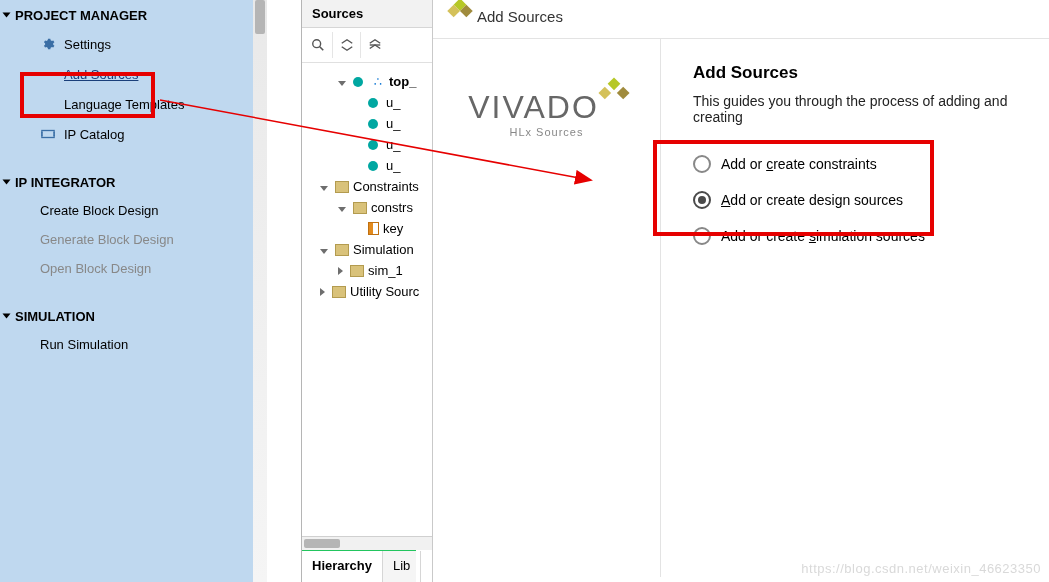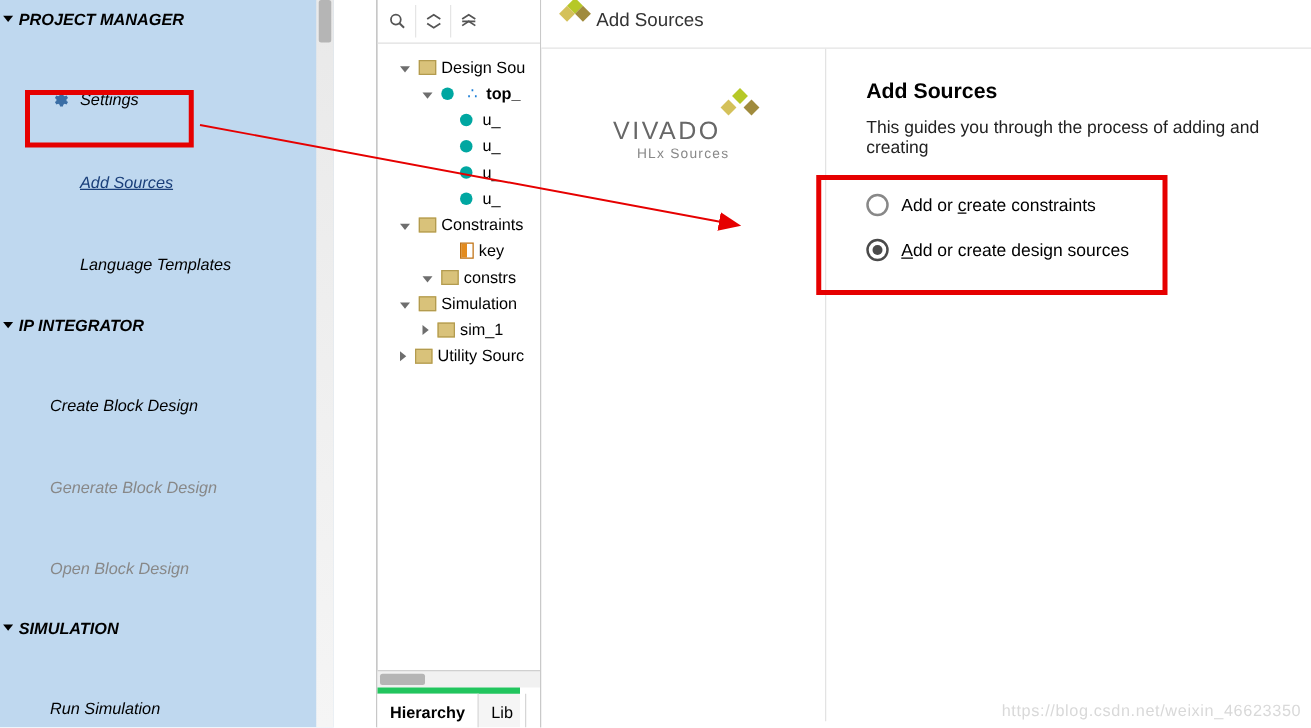--- a/index.html
+++ b/index.html
@@ -1,24 +1,24 @@
 <!DOCTYPE html>
 <html><head>
 <meta charset="utf-8">
 <style>
   * { box-sizing: border-box; margin: 0; padding: 0; }
   html, body { width: 1049px; height: 582px; font-family: Arial, Helvetica, sans-serif; font-size: 13px; background: #fff; overflow: hidden; position: relative; }
   .app { display: flex; height: 100%; }
 
   
   .sidebar { width: 267px; background: #bfd8ef; height: 100%; position: relative; }
-  .sb-section { margin-bottom: 18px; font-style: italic; }
+  .sb-section { margin-bottom: 18px; }
   .sb-title { font-weight: bold; color: #000; padding: 8px 10px 6px 4px; }
   .sb-title::before { content: ""; display: inline-block; width: 0; height: 0; border-left: 5px solid #000; border-top: 4px solid transparent; border-bottom: 4px solid transparent; transform: rotate(90deg); margin-right: 6px; position: relative; top: -1px;}
-  .sb-item { padding: 7px 10px 7px 40px; color: #000; cursor: pointer; display: flex; align-items: flex-start; gap: 8px; margin-top: 36px; }
+  .sb-item { padding: 7px 10px 7px 40px; color: #000; cursor: pointer; display: flex; align-items: center; gap: 8px; }
   .sb-item-disabled { color: #888; }
   .sb-link { color: #1a3f7a; text-decoration: underline; }
   .icon-spot { width:16px; height:16px; display:inline-flex; align-items:center; justify-content:center; }
 
   
   .red-box1 { position:absolute; left:20px; top:72px; width:135px; height:46px; border:4px solid #e60000; pointer-events:none; }
 
   
   .sb-scroll { position:absolute; right:0; top:0; bottom:0; width:14px; background: linear-gradient(#e9e9e9,#f5f5f5); }
   .sb-thumb { position:absolute; left:2px; right:2px; top:0; height:34px; background:#b5b5b5; border-radius:2px;}
@@ -32,33 +32,33 @@
   .tree { padding:8px 4px 4px 8px; overflow:hidden; }
   .tree-row { white-space:nowrap; padding:3px 0 3px 0; display:flex; align-items:center; gap:4px; font-size:13px;}
   .ind1 { padding-left:10px; } .ind2 { padding-left:28px; } .ind3 { padding-left:46px; }
   .twisty-open::before{ content:""; display:inline-block; width:0; height:0; border-top:5px solid #6e6e6e; border-left:4px solid transparent; border-right:4px solid transparent; margin-right:3px;}
   .twisty-closed::before{ content:""; display:inline-block; width:0; height:0; border-left:5px solid #6e6e6e; border-top:4px solid transparent; border-bottom:4px solid transparent; margin-right:3px;}
   .folder-ic { width:14px; height:12px; background:#d9c27a; border:1px solid #b39b4f; display:inline-block;}
   .dot-teal { width:10px; height:10px; border-radius:50%; background:#00a7a1; display:inline-block; margin-right:4px;}
   .hier-ic { width:14px; display:inline-block; text-align:center; color:#1c7ed6;}
   .mid-scroll-h { position:absolute; left:0; right:0; bottom:32px; height:14px; background:#f1f1f1; border-top:1px solid #d0d0d0;}
   .mid-scroll-h .thumb { position:absolute; left:2px; top:2px; bottom:2px; width:36px; background:#b5b5b5; border-radius:2px;}
-  .mid-tabs { position:absolute; left:0; right:16px; bottom:0; height:32px; display:flex; background:#f5f5f5; border-top:5px solid #22c55e;}
+  .mid-tabs { position:absolute; left:0; right:16px; bottom:0; height:32px; display:flex; background:#f5f5f5; border-top:1px solid #22c55e;}
   .mid-tab { padding:7px 10px; border-right:1px solid #d6d6d6;}
   .mid-tab.active{ background:#fff; font-weight:bold;}
 
   
   .dialog { position:absolute; left:432px; top:0; right:0; height:100%; background:#fff; border-left:1px solid #c9c9c9; }
   .dlg-title { display:flex; align-items:center; gap:10px; background:#fff; padding:6px 14px 12px 14px; border-bottom:1px solid #e3e3e3;}
   .dlg-title .logo-small { width:20px; height:20px; }
   .dlg-title .txt { font-size:15px; color:#333; }
   .dlg-body { display:flex; height:calc(100% - 44px); }
   .dlg-left { width:228px; border-right:1px solid #e3e3e3; display:flex; align-items:flex-start; justify-content:center; padding-top:50px;}
   .vivado-logo { text-align:center; }
-  .vivado-word { font-family: "Segoe UI", Arial; font-size:20px; letter-spacing:2px; color:#676767; font-weight:300; position:relative;}
+  .vivado-word { font-family: "Segoe UI", Arial; font-size:32px; letter-spacing:2px; color:#676767; font-weight:300; position:relative;}
   .vivado-sub { font-size:11px; color:#888; letter-spacing:1px;}
   .logo-chip { display:inline-block; transform: rotate(45deg); width:18px; height:18px; position:relative; top:-4px; margin-left:4px;}
   .logo-chip span { position:absolute; }
   .logo-chip .p1 { left:0; top:0; width:9px; height:9px; background:#b6c827;}
   .logo-chip .p2 { right:0; top:0; width:9px; height:9px; background:#a08b3d;}
   .logo-chip .p3 { left:0; bottom:0; width:9px; height:9px; background:#d4c15a;}
   .dlg-right { flex:1; padding:24px 8px 8px 32px; }
   .dlg-h { font-weight:bold; font-size:17px; margin-bottom:10px;}
   .dlg-desc { font-size:14px; color:#222; margin-bottom:22px;}
   .radio-group { margin-top:6px;}
@@ -98,20 +98,32 @@
         <span>Settings</span>
       </div>
       <div class="sb-item">
         <span class="icon-spot"></span>
         <span class="sb-link">Add Sources</span>
       </div>
       <div class="sb-item">
         <span class="icon-spot"></span>
         <span>Language Templates</span>
       </div>
+      <div class="sb-item">
+        <span class="icon-spot">
+            <svg width="14" height="14" viewBox="0 0 16 16">
+              <rect x="1" y="4" width="14" height="8" fill="none" stroke="#3a6ea5" stroke-width="1.5"></rect>
+              <rect x="-1" y="6" width="3" height="1.5" fill="#3a6ea5"></rect>
+              <rect x="-1" y="8.5" width="3" height="1.5" fill="#3a6ea5"></rect>
+              <rect x="14" y="6" width="3" height="1.5" fill="#3a6ea5"></rect>
+              <rect x="14" y="8.5" width="3" height="1.5" fill="#3a6ea5"></rect>
+            </svg>
+          </span>
+        <span>IP Catalog</span>
+      </div>
     </div>
 
     <div class="sb-section">
       <div class="sb-title">IP INTEGRATOR</div>
       <div class="sb-item">
           <span>Create Block Design</span>
         </div>
       <div class="sb-item sb-item-disabled">
           <span>Generate Block Design</span>
         </div>
@@ -127,45 +139,41 @@
         </div>
     </div>
 
 
     <div class="red-box1"></div>
   </div>
 
   <div style="width:34px; background:#fff;"></div>
 
   <div class="mid-wrap" style="flex:0 0 132px">
+    <div class="mid-header">Sources</div>
     <div class="mid-toolbar">
       <div class="tb-btn">
           <svg width="14" height="14" viewBox="0 0 16 16">
             <circle cx="6.5" cy="6.5" r="4.5" fill="none" stroke="#555" stroke-width="1.6"></circle>
             <line x1="10" y1="10" x2="14" y2="14" stroke="#555" stroke-width="1.8"></line>
           </svg>
         </div>
       <div class="tb-btn">
           <svg width="14" height="14" viewBox="0 0 16 16">
             <path d="M2 6 L8 2 L14 6 M2 10 L8 14 L14 10" fill="none" stroke="#555" stroke-width="1.6"></path>
           </svg>
         </div>
       <div class="tb-btn">
           <svg width="14" height="14" viewBox="0 0 16 16">
             <path d="M2 4 L8 8 L14 4 M2 10 L8 14 L14 10" fill="none" stroke="#555" stroke-width="1.6" transform="scale(1,-1) translate(0,-16)"></path>
             <line x1="2" y1="8" x2="14" y2="8" stroke="#555" stroke-width="1.6"></line>
           </svg>
         </div>
     </div>
     <div class="tree" id="src-tree">
-        <div class="tree-row ind1">
-          <span class="twisty-open"></span>
-          <span class="folder-ic"></span> 
-          <span>Design Sou</span>
-        </div>
         <div class="tree-row ind2">
           <span class="twisty-open"></span>
           <span class="dot-teal"></span>
           <span class="hier-ic">∴</span>
           <span style="font-weight:bold">top_</span>
         </div>
         <div class="tree-row ind3">
           <span style="display:inline-block;width:8px"></span>
           <span class="dot-teal"></span>
           <span>u_</span>
@@ -183,29 +191,29 @@
         <div class="tree-row ind3">
           <span style="display:inline-block;width:8px"></span>
           <span class="dot-teal"></span>
           <span>u_</span>
         </div>
         <div class="tree-row ind1">
           <span class="twisty-open"></span>
           <span class="folder-ic"></span> 
           <span>Constraints</span>
         </div>
+        <div class="tree-row ind2">
+          <span class="twisty-open"></span>
+          <span class="folder-ic"></span> 
+          <span>constrs</span>
+        </div>
         <div class="tree-row ind3">
           <span style="display:inline-block;width:8px"></span>
           <span style="display:inline-block;width:11px;height:13px;background:linear-gradient(90deg,#e38b1e 50%,#fff 50%);border:1px solid #c07010"></span> 
           <span>key</span>
-        </div>
-        <div class="tree-row ind2">
-          <span class="twisty-open"></span>
-          <span class="folder-ic"></span> 
-          <span>constrs</span>
         </div>
         <div class="tree-row ind1">
           <span class="twisty-open"></span>
           <span class="folder-ic"></span> 
           <span>Simulation </span>
         </div>
         <div class="tree-row ind2">
           <span class="twisty-closed"></span>
           <span class="folder-ic"></span> 
           <span>sim_1</span>
@@ -249,20 +257,24 @@
             <div class="radio-row">
               <span class="radio"></span>
               <span>Add or <span class="underline-key">c</span>reate constraints</span>
             </div>
             <div class="radio-row">
               <span class="radio sel">
                 <span class="dot"></span>
               </span>
               <span><span class="underline-key">A</span>dd or create design sources</span>
             </div>
+            <div class="radio-row">
+              <span class="radio"></span>
+              <span>Add or create <span class="underline-key">s</span>imulation sources</span>
+            </div>
           </div>
       </div>
     </div>
   </div>
 </div>
 
 <div class="red-box2"></div>
 
 <svg class="arrow-svg">
   <defs>

